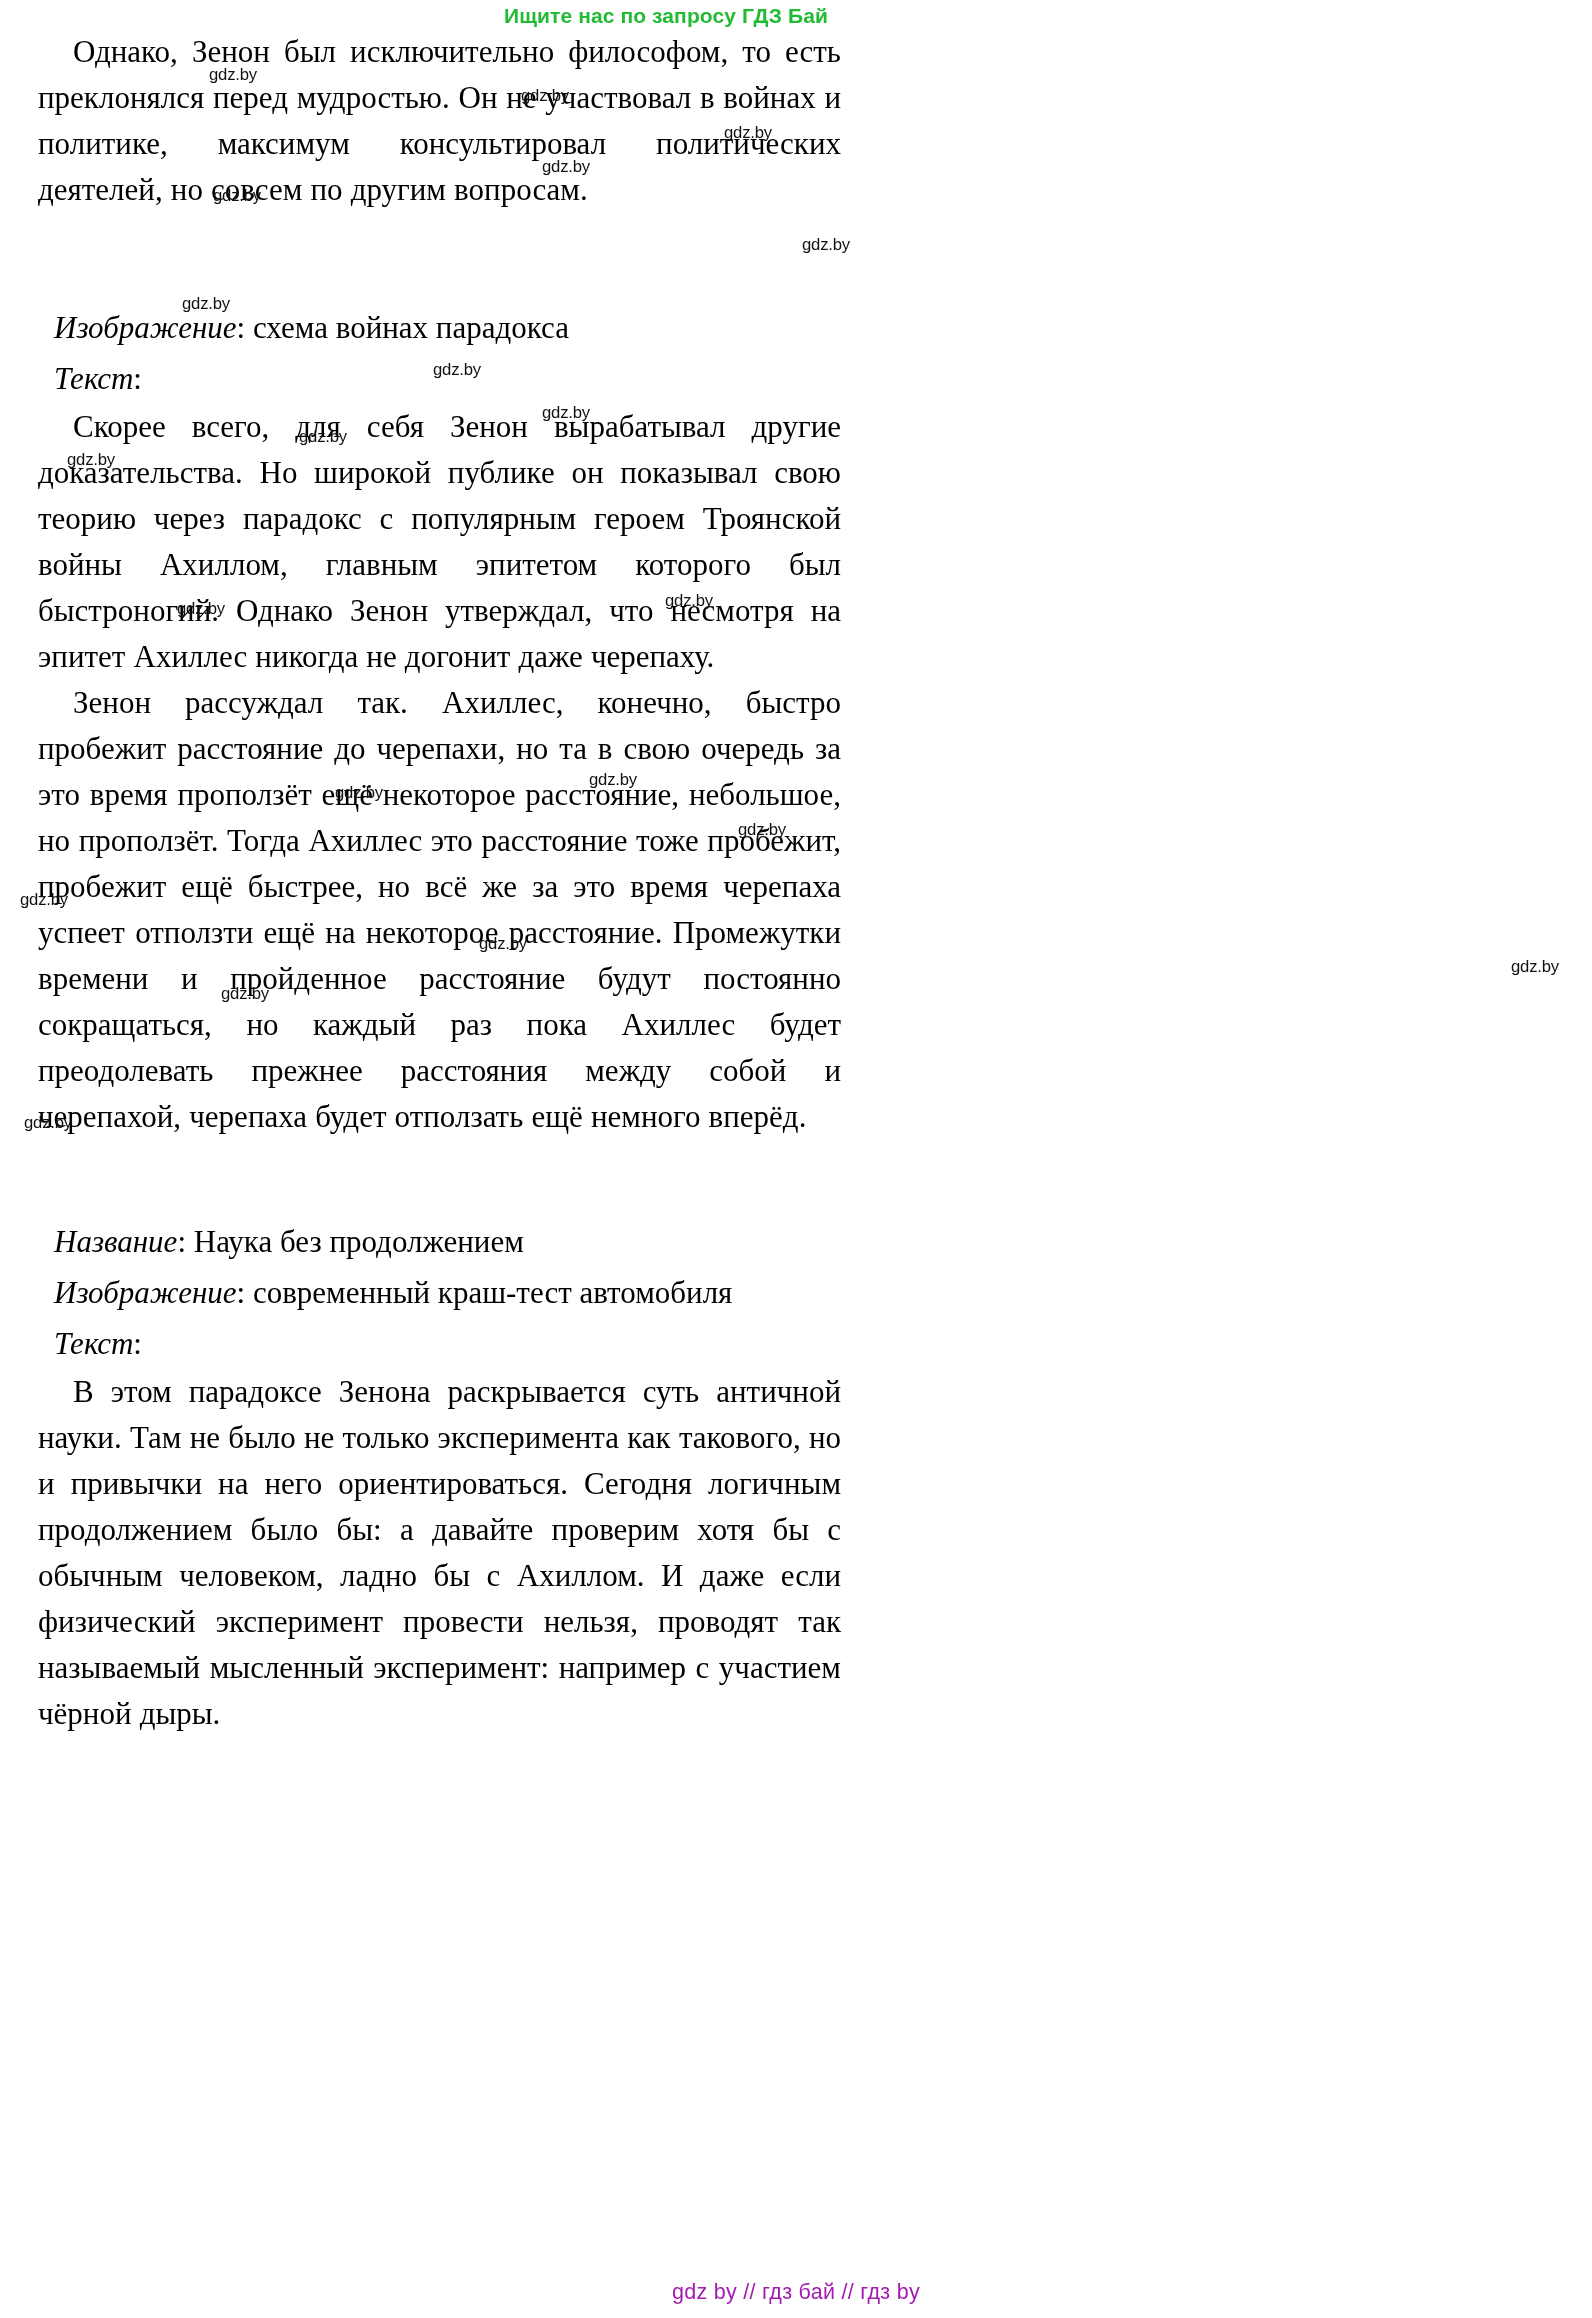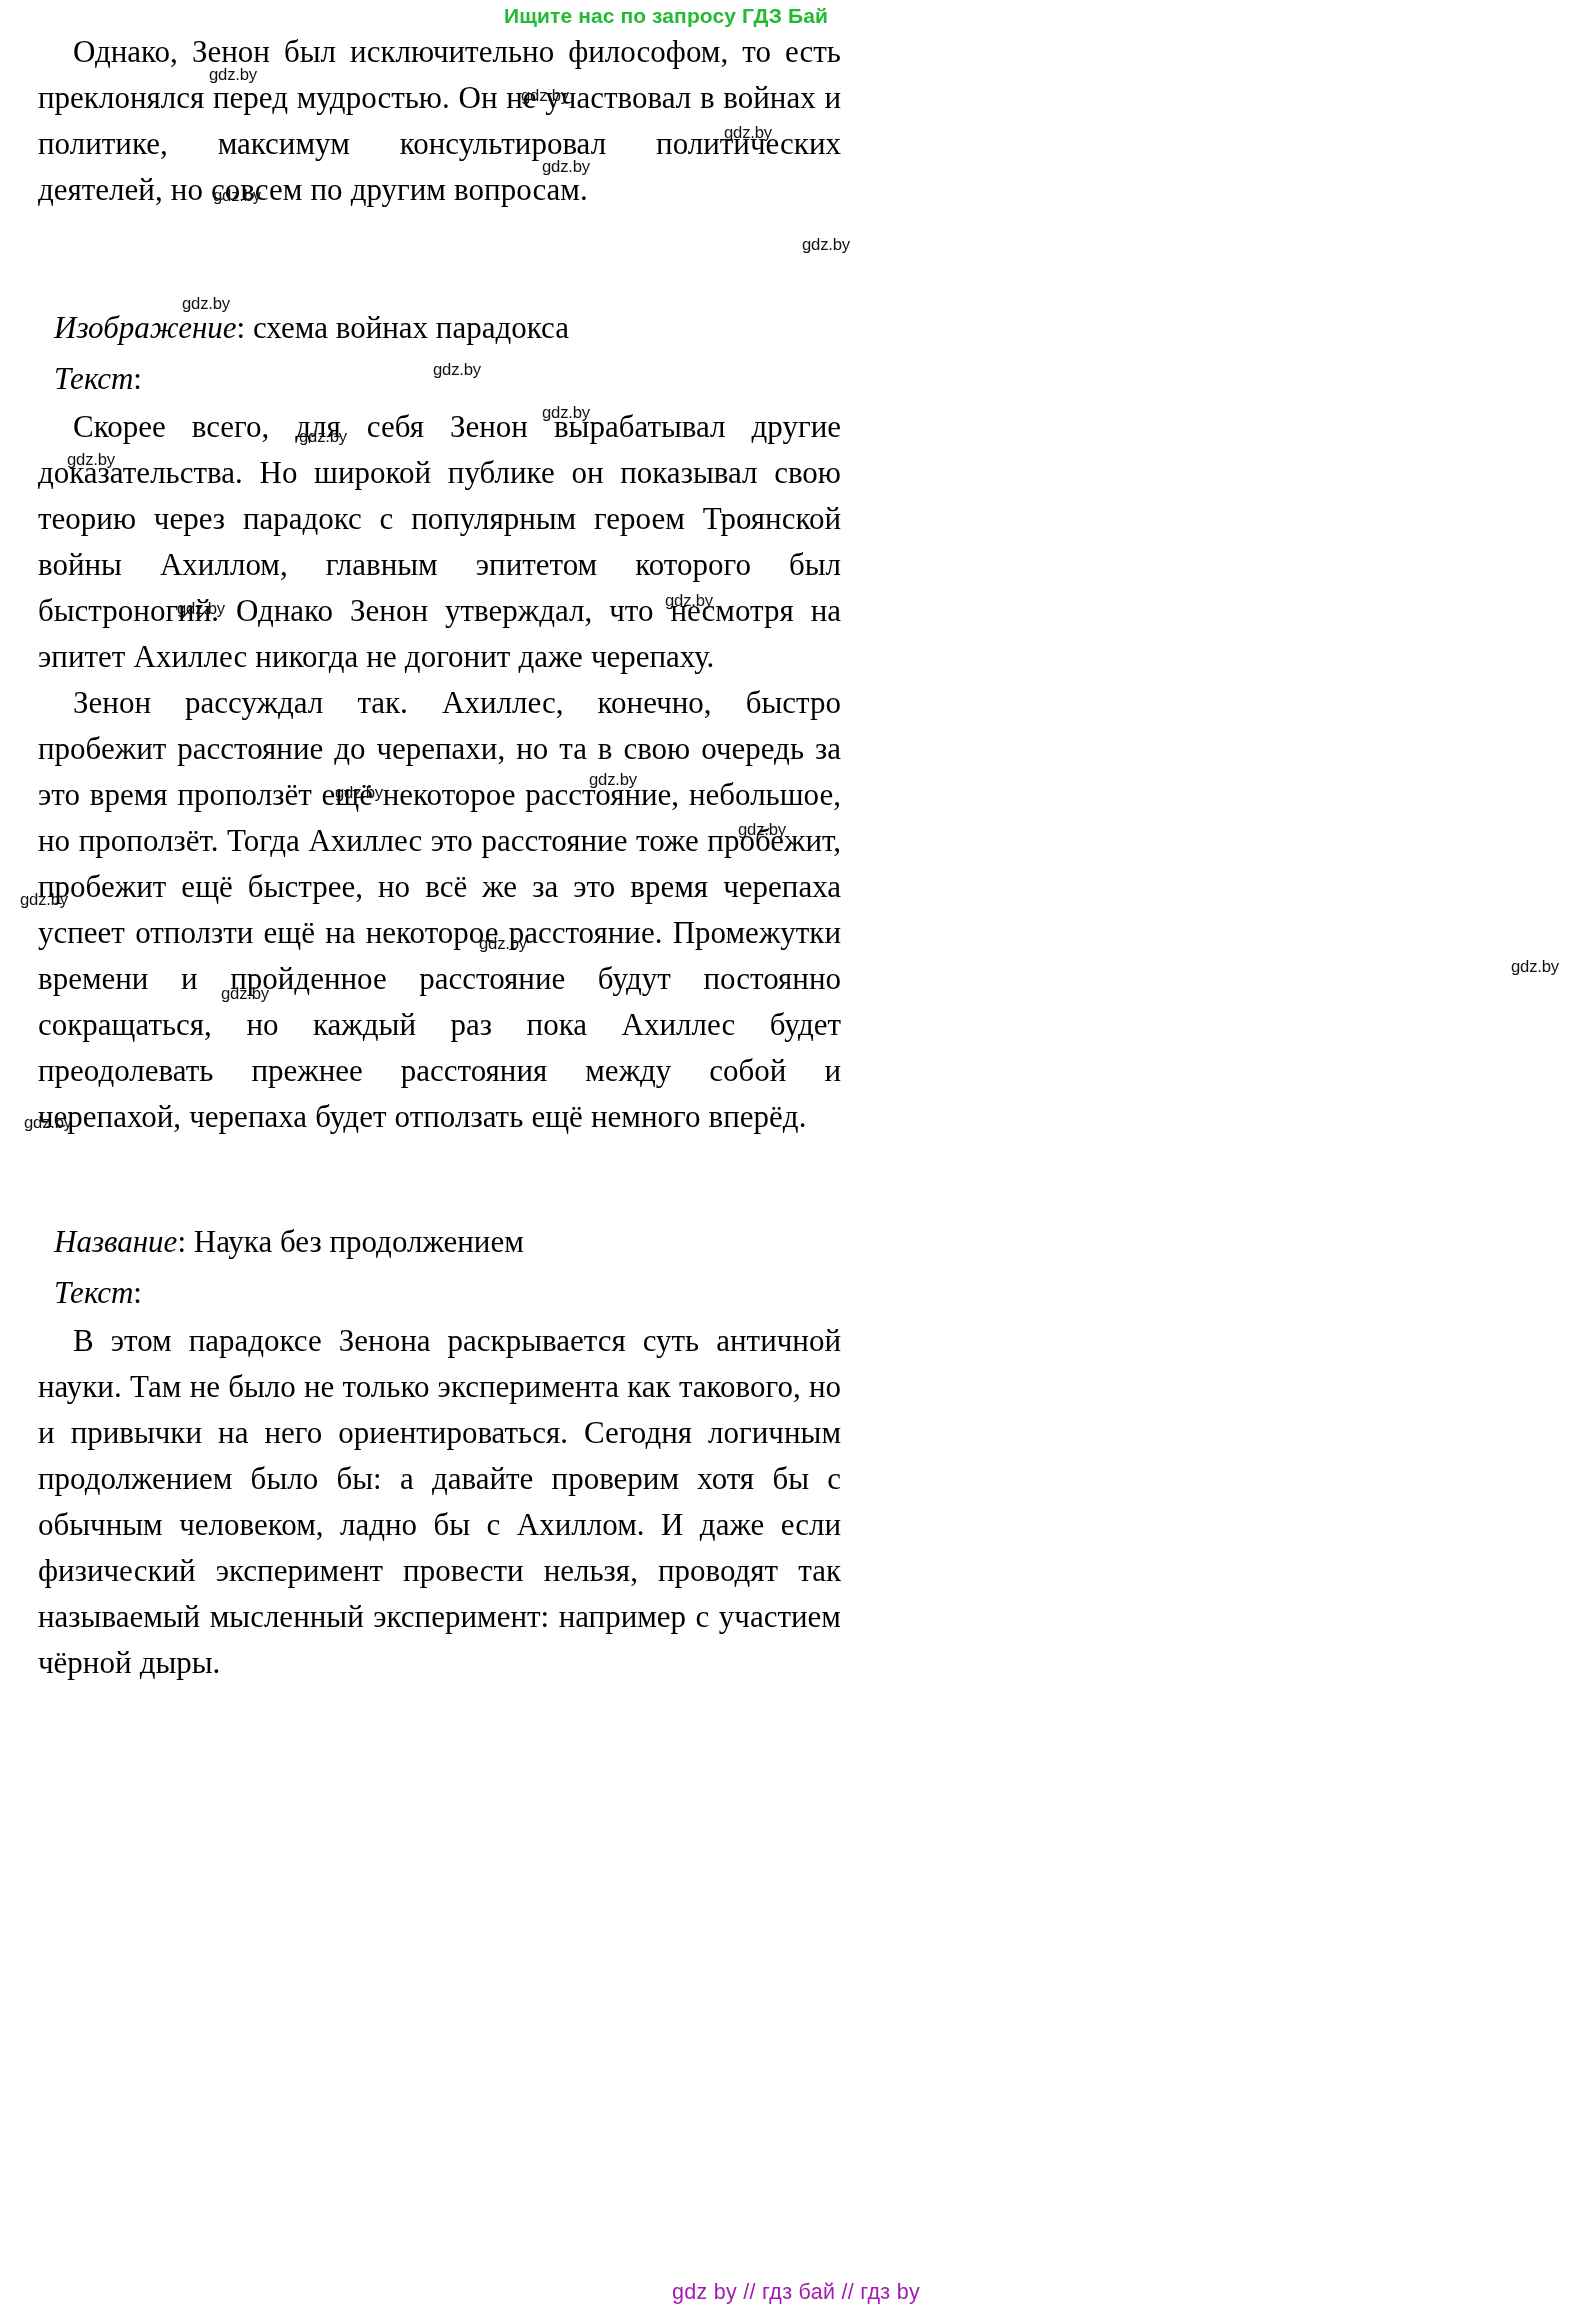--- a/index.html
+++ b/index.html
@@ -137,20 +137,23 @@
   <p class="para indent">Скорее всего, для себя Зенон вырабатывал другие доказательства. Но широкой публике он показывал свою теорию через парадокс с популярным героем Троянской войны Ахиллом, главным эпитетом которого был быстроногий. Однако Зенон утверждал, что несмотря на эпитет Ахиллес никогда не догонит даже черепаху.</p>
 
   <p class="para indent">Зенон рассуждал так. Ахиллес, конечно, быстро пробежит расстояние до черепахи, но та в свою очередь за это время проползёт ещё некоторое расстояние, небольшое, но проползёт. Тогда Ахиллес это расстояние тоже пробежит, пробежит ещё быстрее, но всё же за это время черепаха успеет отползти ещё на некоторое расстояние. Промежутки времени и пройденное расстояние будут постоянно сокращаться, но каждый раз пока Ахиллес будет преодолевать прежнее расстояния между собой и черепахой, черепаха будет отползать ещё немного вперёд.</p>
 
   <div class="gap-lg"></div>
 
   <p class="meta-line">
     <span class="meta-key">Название</span><span class="meta-val">: </span><span class="meta-val">Наука без продолжением</span>
   </p>
 
+  <p class="meta-line">
+    <span class="meta-key">Изображение</span><span class="meta-val">: </span><span class="meta-val">современный краш-тест автомобиля</span>
+  </p>
 
   <p class="meta-line">
     <span class="meta-key">Текст</span><span class="meta-val">:</span>
   </p>
 
   <p class="para indent">В этом парадоксе Зенона раскрывается суть античной науки. Там не было не только эксперимента как такового, но и привычки на него ориентироваться. Сегодня логичным продолжением было бы: а давайте проверим хотя бы с обычным человеком, ладно бы с Ахиллом. И даже если физический эксперимент провести нельзя, проводят так называемый мысленный эксперимент: например с участием чёрной дыры.</p>
 
 </div>
 
 <div id="watermark-layer">

